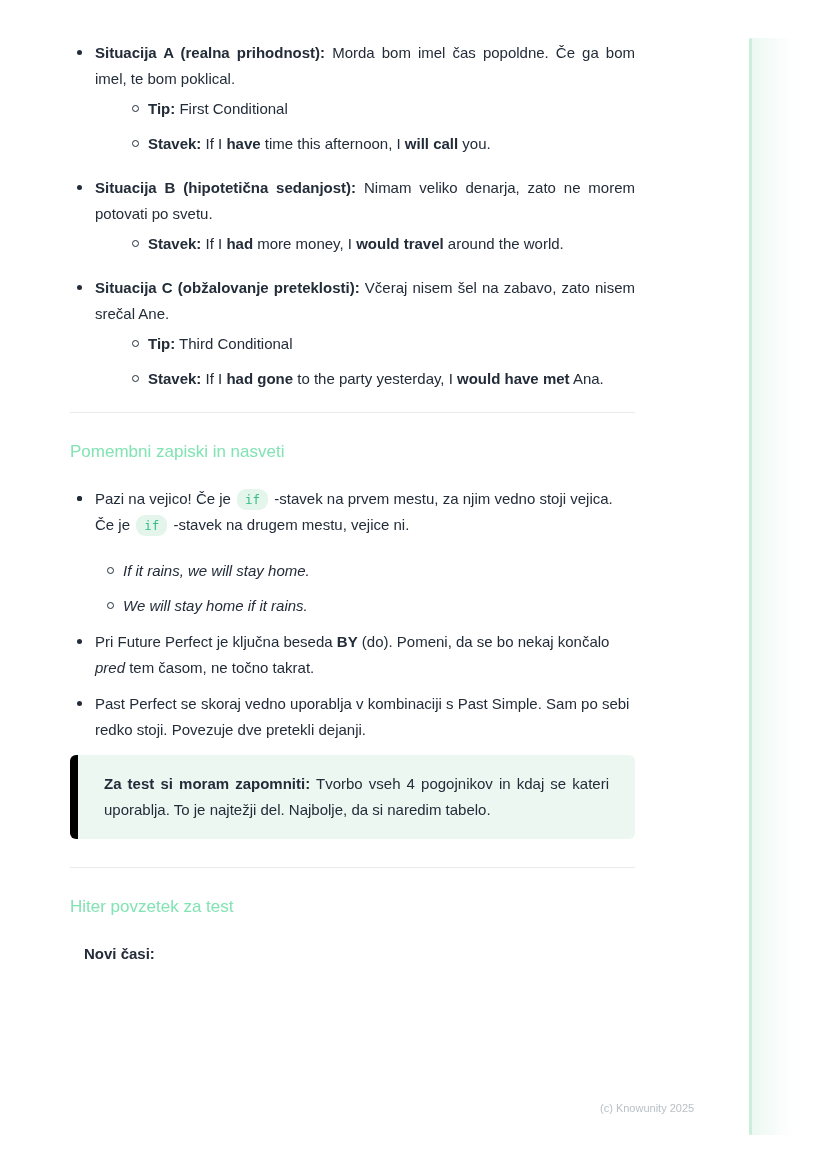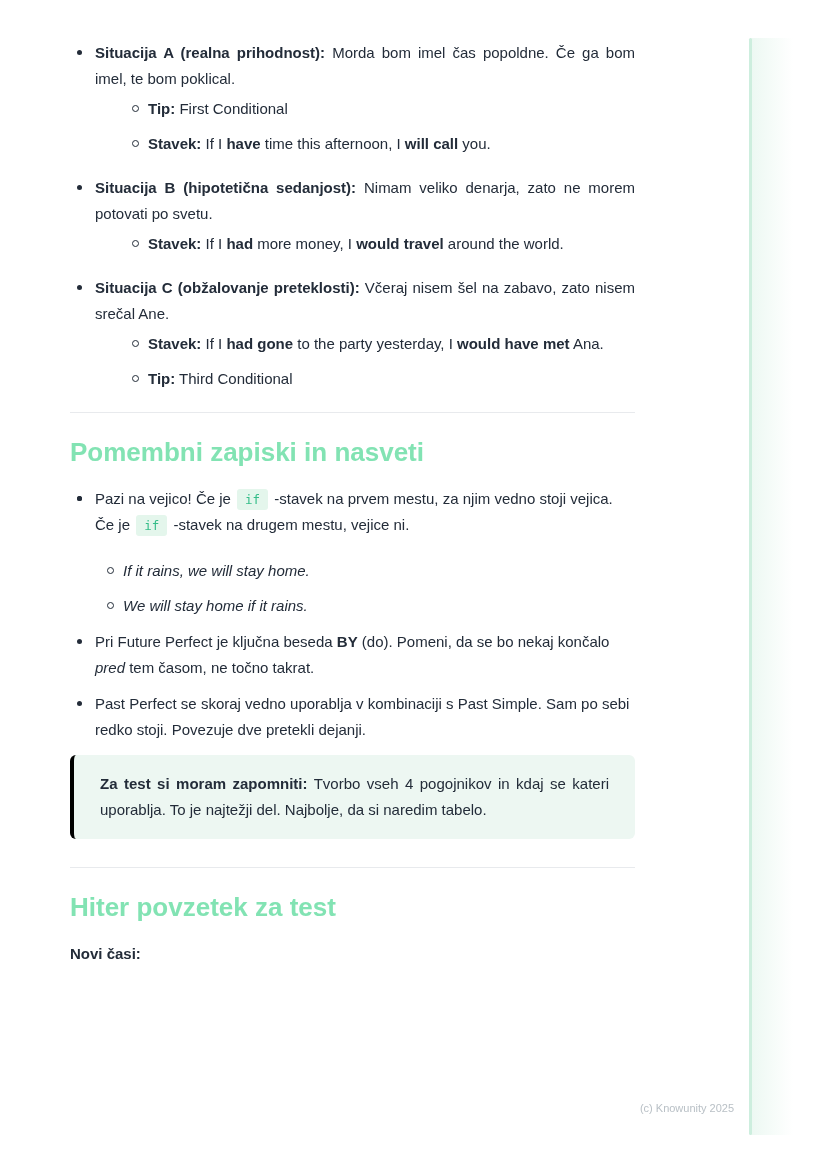--- a/index.html
+++ b/index.html
@@ -45,58 +45,58 @@
   .sit-group .li2:last-child { margin-bottom: 0; }
 
   .hr {
     border: none; height: 1px; background: #e8eaed;
     margin: 20px 0 0 0; width: 565px;
   }
   .hr2 { margin-top: 28px; }
 
   .h-green {
     margin: 25px 0 20px 0;
-    font-size: 26px; line-height: 28px;
-    font-weight: 700;
+    font-size: 17px; line-height: 28px;
+    font-weight: 400;
     color: #82e3b3;
   }
 
   .note { margin-bottom: 10px; }
   .note .sublist { margin-top: 20px; }
   .note .li2 { margin-bottom: 9px; }
   .note .li2:last-child { margin-bottom: 0; }
 
   .code-chip {
     display: inline-block;
     font-family: "DejaVu Sans Mono", monospace;
     font-size: 12.5px;
     line-height: 19px;
     color: #35bd89;
     background: #e4f6ec;
-    border-radius: 3px;
+    border-radius: 9px;
     padding: 1px 8px;
     margin: 0 2px;
     vertical-align: baseline;
   }
 
   .callout {
     margin-top: 12px;
     background: #edf7f2;
-    border-left: 4px solid #000000;
+    border-left: 8px solid #000000;
     border-radius: 6px;
     padding: 16px 26px 16px 26px;
   }
 
-  .novi-casi { margin: 0; font-weight: 700; }
+  .novi-casi { margin: 14px; font-weight: 700; }
 
   .footer {
     position: absolute;
     left: 600px; top: 1101px;
     width: 174px;
-    text-align: center;
+    text-align: left;
     font-size: 11px;
     line-height: 14px;
     color: #b9c0c6;
   }
 
   .edge-tint {
     position: absolute;
     left: 750px; top: 38px;
     width: 43px; height: 1097px;
     background: linear-gradient(to right, #ecf8f2, rgba(255,255,255,0));
@@ -144,25 +144,25 @@
     </div>
   </div>
 
   <div class="sit-group">
     <div class="li1">
       <span class="b1"></span>
       <p class="just" style="margin:0"><span class="bold">Situacija C (obžalovanje preteklosti):</span><span> Včeraj nisem šel na zabavo, zato nisem srečal Ane.</span></p>
       <div class="sublist">
         <div class="li2">
           <span class="b2"></span>
+          <span class="bold">Tip:</span><span> Third Conditional</span>
+        </div>
+        <div class="li2">
+          <span class="b2"></span>
           <span class="bold">Stavek:</span><span> If I </span><span class="bold">had gone</span><span> to the party yesterday, I </span><span class="bold">would have met</span><span> Ana.</span>
-        </div>
-        <div class="li2">
-          <span class="b2"></span>
-          <span class="bold">Tip:</span><span> Third Conditional</span>
         </div>
       </div>
     </div>
   </div>
 
   <div class="hr"></div>
 
   <h2 class="h-green">Pomembni zapiski in nasveti</h2>
 
   <div class="note li1">

